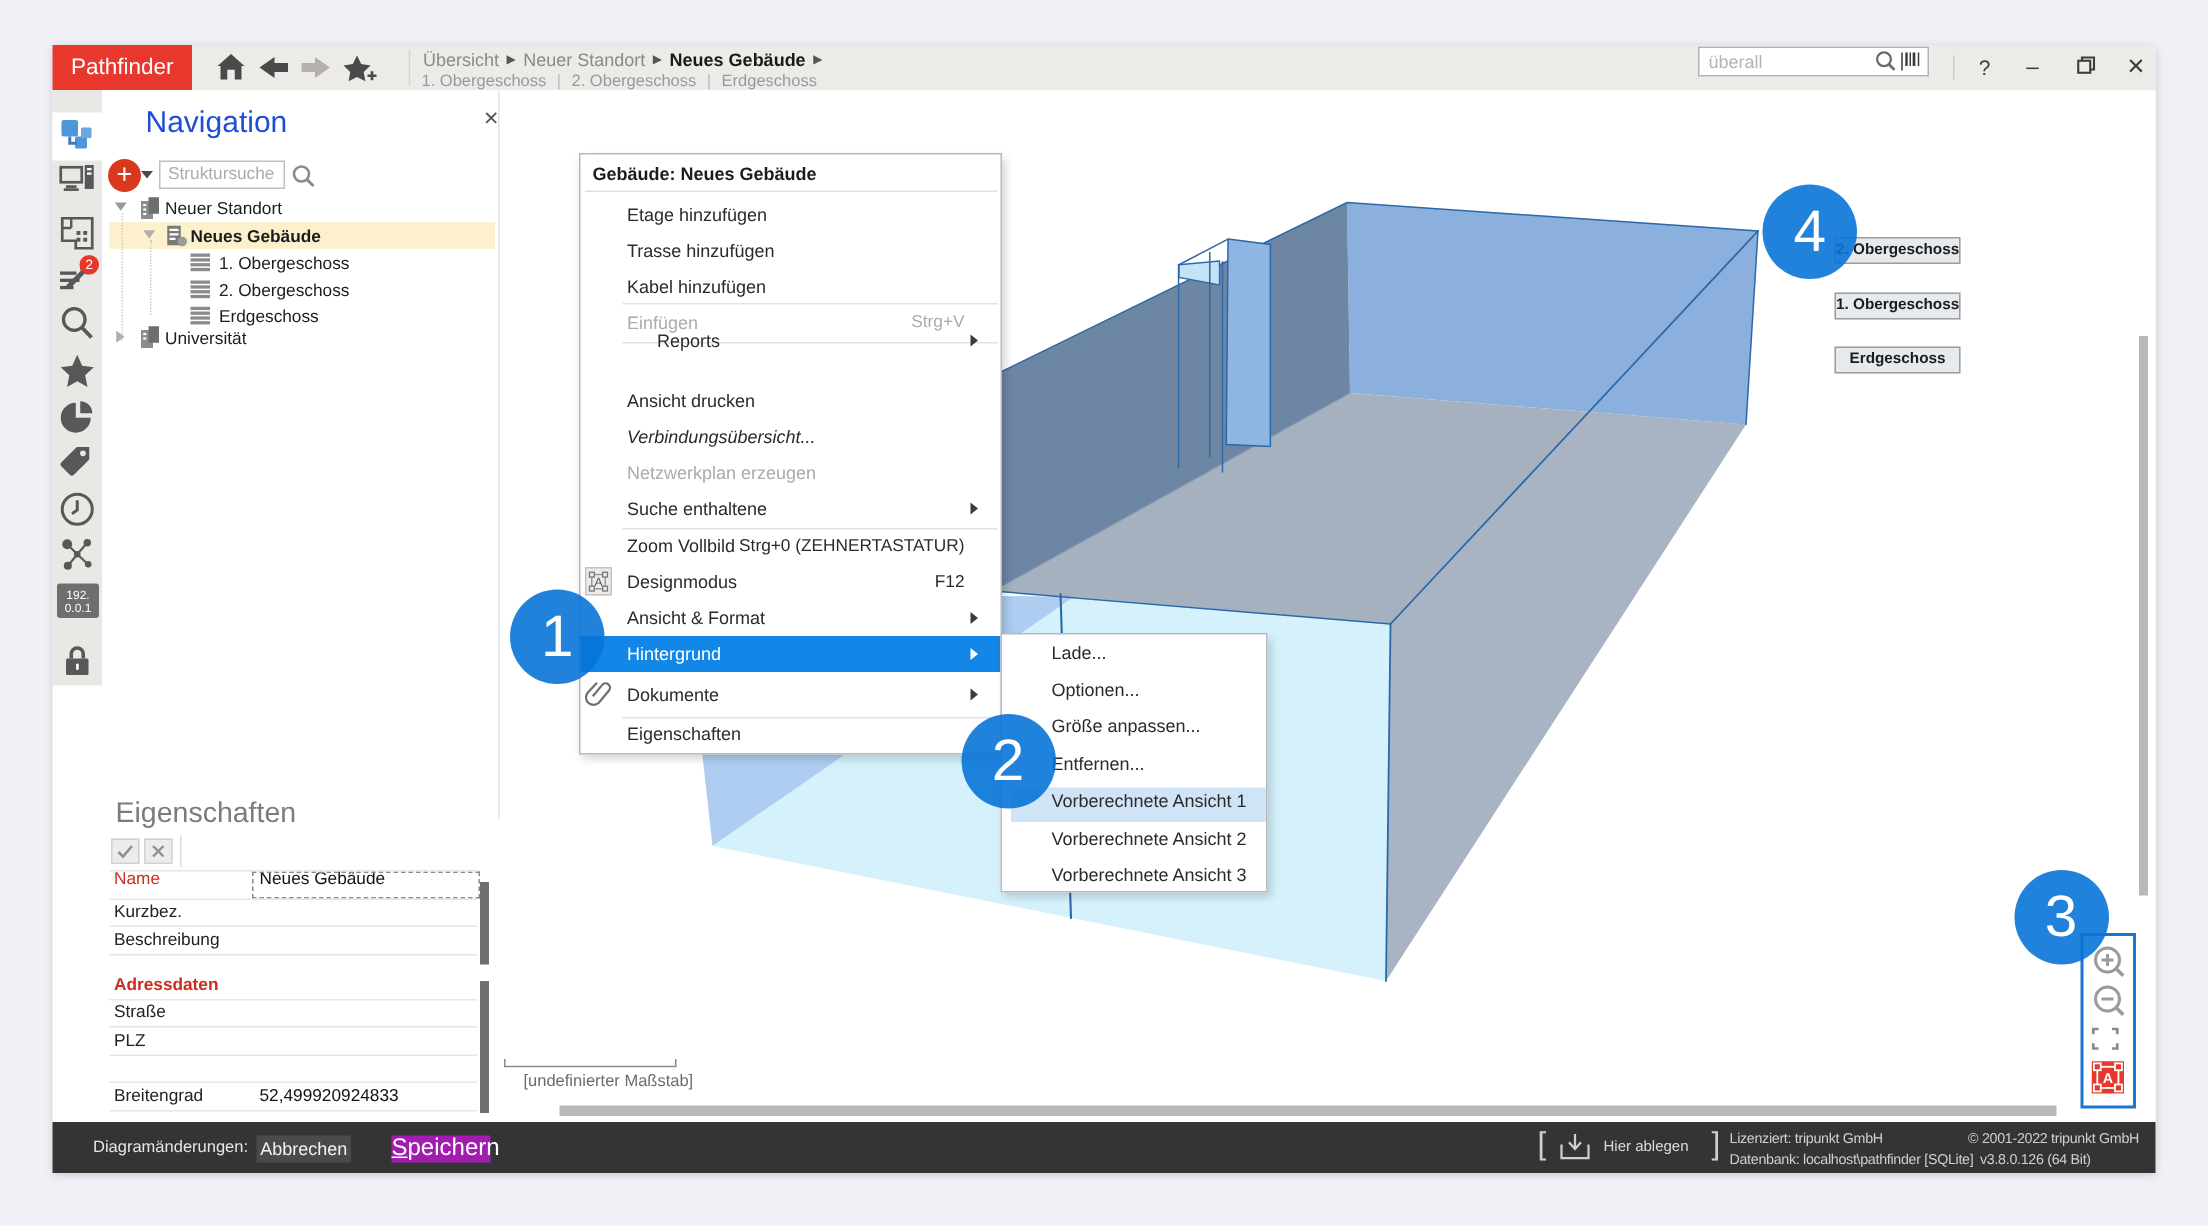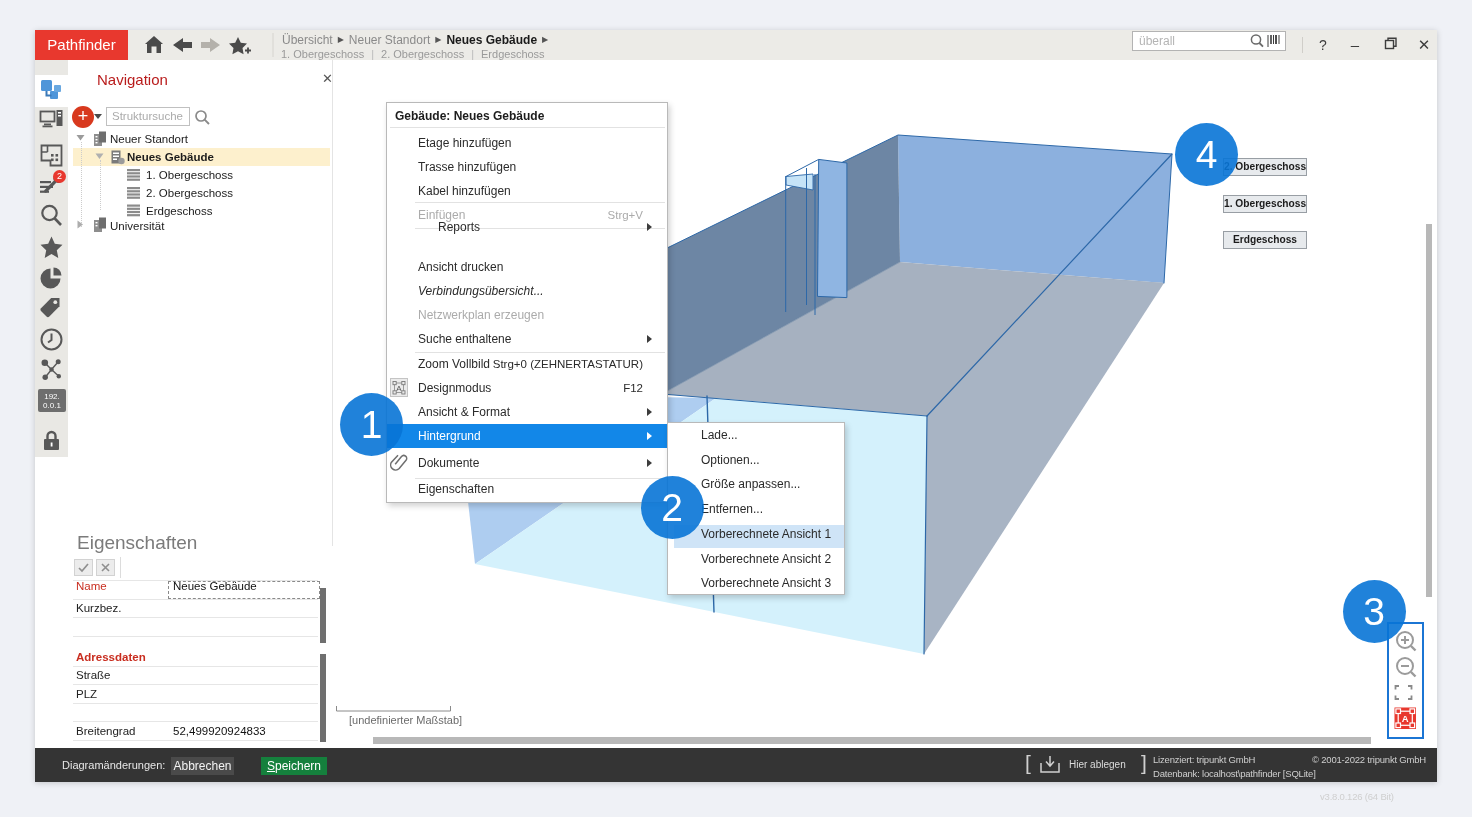--- a/index.html
+++ b/index.html
@@ -154,21 +154,21 @@
     <div style="position:absolute;left:3px;top:329px;width:28px;height:23px;background:#6e6e6e;border-radius:2px;color:#fff;font-size:8px;line-height:9px;text-align:center;padding-top:3px;box-sizing:border-box;">192.<br>0.0.1</div>
 
     <svg class="sico" style="top:368px;" viewBox="0 0 27 27">
       <rect x="6" y="11" width="15" height="11" rx="1" fill="#585858"></rect>
       <path d="M9.5 11 v-3 a4 4 0 0 1 8 0 v3" fill="none" stroke="#585858" stroke-width="2.4"></path>
       <rect x="12.7" y="14.5" width="1.8" height="4" fill="#fff"></rect>
     </svg>
   </div>
 
   <div id="navpanel">
-    <div style="position:absolute;left:29px;top:11px;font-size:15px;color:#b91c1c;">Navigation</div>
+    <div style="position:absolute;left:29px;top:11px;font-size:20px;color:#1d4ed8;">Navigation</div>
     <div style="position:absolute;left:254px;top:11px;font-size:13px;color:#555;">✕</div>
     <div style="position:absolute;left:4px;top:46px;width:22px;height:22px;border-radius:11px;background:#d8391e;color:#fff;font-size:18px;line-height:21px;text-align:center;">+</div>
     <div style="position:absolute;left:26px;top:54px;width:0;height:0;border-left:4px solid transparent;border-right:4px solid transparent;border-top:5px solid #4a4a4a;"></div>
     <div style="position:absolute;left:38px;top:47px;width:84px;height:19px;border:1px solid #c0c0c0;background:#fff;box-sizing:border-box;">
       <span style="position:absolute;left:5px;top:2px;font-size:11.5px;color:#ababab;">Struktursuche</span>
     </div>
     <svg style="position:absolute;left:126px;top:49px;width:17px;height:17px;" viewBox="0 0 17 17">
       <circle cx="7" cy="7" r="5" fill="none" stroke="#8a8a8a" stroke-width="1.7"></circle>
       <line x1="10.6" y1="10.6" x2="15" y2="15" stroke="#8a8a8a" stroke-width="1.9"></line>
     </svg>
@@ -253,20 +253,23 @@
     </div>
     <div style="position:absolute;left:52px;top:497px;height:21px;border-left:1px solid #dcdcdc;"></div>
     <div id="propgrid" style="position:absolute;left:0;top:0;width:264px;height:718px;font-size:11.5px;">
       <div class="prow" style="top:517px;text-align:center;">
           <span class="plab" style="color:#c92e20;">Name</span>
           <span class="pval">Neues Gebäude</span>
         </div>
       <div style="position:absolute;left:100px;top:521px;width:150px;height:16px;border:1px dashed #8a8a8a;"></div>
       <div class="prow" style="top:539px;">
           <span class="plab">Kurzbez.</span>
+        </div>
+      <div class="prow" style="top:557.5px;">
+          <span class="plab">Beschreibung</span>
         </div>
       <div class="prow" style="top:588px;">
           <span class="plab" style="color:#c92e20;font-weight:bold;">Adressdaten</span>
         </div>
       <div class="prow" style="top:606px;">
           <span class="plab">Straße</span>
         </div>
       <div class="prow" style="top:624.5px;">
           <span class="plab">PLZ</span>
         </div>
@@ -407,33 +410,33 @@
     <div class="mitem" style="left:33px;top:51.4px;">Größe anpassen...</div>
     <div class="mitem" style="left:33px;top:76.1px;">Entfernen...</div>
     <div class="mitem" style="left:33px;top:100.8px;">Vorberechnete Ansicht 1</div>
     <div class="mitem" style="left:33px;top:125.5px;">Vorberechnete Ansicht 2</div>
     <div class="mitem" style="left:33px;top:150.2px;">Vorberechnete Ansicht 3</div>
   </div>
 
   <div id="bottombar">
     <div style="position:absolute;left:27px;top:0;height:34px;line-height:34px;font-size:11px;color:#e6e6e6;">Diagramänderungen:</div>
     <div style="position:absolute;left:136px;top:9px;width:63px;height:18px;background:#4a4a4a;color:#f2f2f2;font-size:12px;text-align:center;line-height:18px;">Abbrechen</div>
-    <div style="position:absolute;left:226px;top:9px;width:66px;height:18px;background:#15803d;color:#fff;font-size:12px;text-align:center;line-height:18px;"><u>S</u>peichern</div>
+    <div style="position:absolute;left:226px;top:9px;width:66px;height:18px;background:#a21caf;color:#fff;font-size:16px;text-align:center;line-height:18px;"><u>S</u>peichern</div>
     <div style="position:absolute;left:988px;top:5px;width:150px;height:24px;color:#d6d6d6;">
       <span style="position:absolute;left:2px;top:-2px;font-size:21px;color:#cfcfcf;">[</span>
       <svg style="position:absolute;left:16px;top:2px;" width="22" height="20" viewBox="0 0 22 20">
         <path d="M2 8 v9 h18 v-9" fill="none" stroke="#cfcfcf" stroke-width="1.5"></path>
         <path d="M11 1 v9 M7 6.5 l4 4.5 l4 -4.5" fill="none" stroke="#cfcfcf" stroke-width="1.5"></path>
       </svg>
       <span style="position:absolute;left:46px;top:6px;font-size:10px;color:#dcdcdc;">Hier ablegen</span>
       <span style="position:absolute;left:118px;top:-2px;font-size:21px;color:#cfcfcf;">]</span>
     </div>
     <div style="position:absolute;left:1118px;top:6px;font-size:9.5px;letter-spacing:-0.2px;color:#cfcfcf;">Lizenziert: tripunkt GmbH</div>
     <div style="position:absolute;left:1118px;top:19.5px;font-size:9.5px;letter-spacing:-0.2px;color:#cfcfcf;">Datenbank: localhost\pathfinder [SQLite]</div>
     <div style="position:absolute;left:1245px;top:6px;width:146px;font-size:9.5px;letter-spacing:-0.2px;color:#cfcfcf;text-align:right;">© 2001-2022 tripunkt GmbH</div>
-    <div style="position:absolute;left:1285px;top:19.5px;font-size:9.5px;letter-spacing:-0.2px;color:#cfcfcf;margin-top:23px;">v3.8.0.126 (64 Bit)</div>
+    <div style="position:absolute;left:1285px;top:19.5px;font-size:9.5px;letter-spacing:-0.2px;color:#cfcfcf;">v3.8.0.126 (64 Bit)</div>
   </div>
 
   <div class="circle" style="left:305px;top:363px;">1</div>
   <div class="circle" style="left:605.5px;top:446px;">2</div>
   <div class="circle" style="left:1307.5px;top:550px;">3</div>
   <div class="circle" style="left:1140px;top:93px;">4</div>
 </div>
 
 </body></html>

